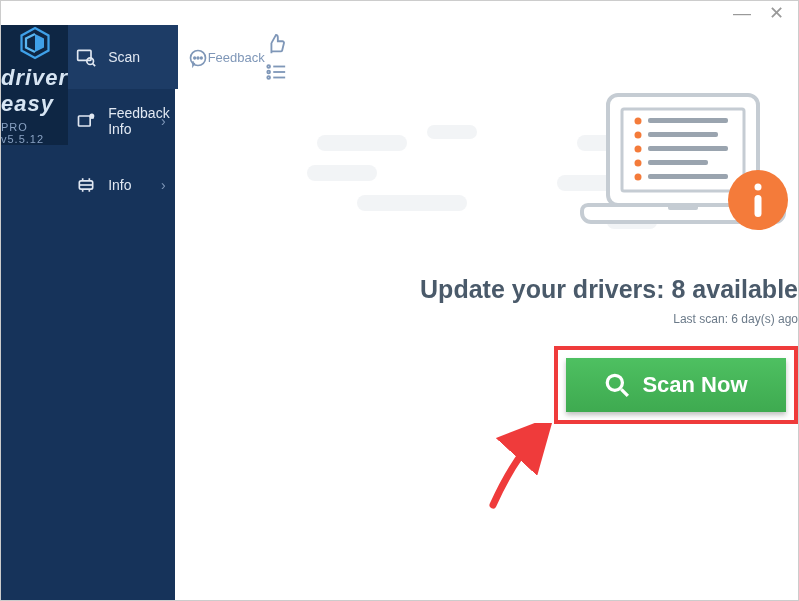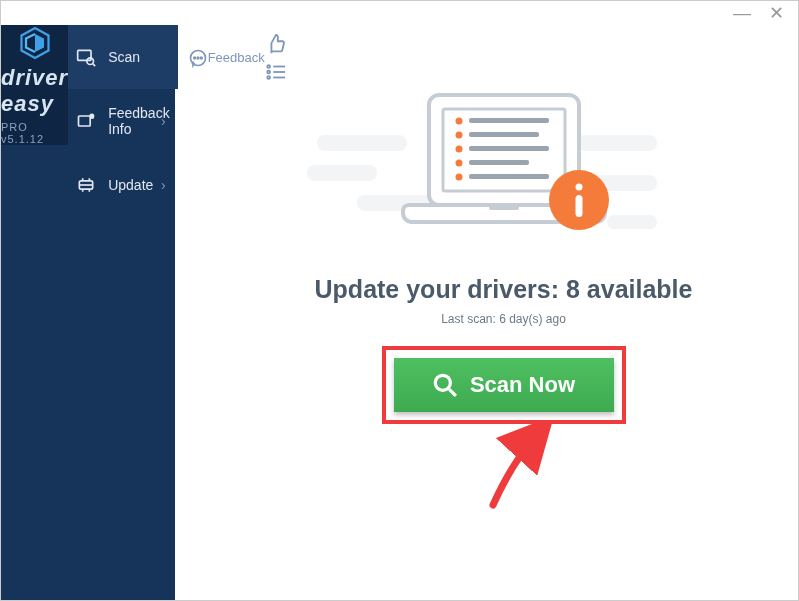--- a/index.html
+++ b/index.html
@@ -15,21 +15,21 @@
   .nav { display: flex; flex-direction: column; }
   .nav-item { height: 64px; padding: 0 8px; display: flex; align-items: center; gap: 12px; cursor: pointer; color: #e1e8f2; font-size: 14px; position: relative; }
   .nav-item.active { background: #1d3c66; }
   .nav-item .chev { position: absolute; right: 12px; color: #7f97b8; font-size: 14px; }
   .nav-item .icon { width: 20px; height: 20px; display: inline-flex; align-items: center; justify-content: center; }
   .spacer { flex: 1; }
   .footer { height: 64px; border-top: 1px solid rgba(255,255,255,0.08); display: flex; align-items: center; padding: 0 10px; gap: 0; color: #7f97b8; font-size: 13px; }
   .footer .right-icons { margin-left: auto; display: flex; flex-direction: column; gap: 6px; align-items: flex-end; }
   .footer .thumbs { width: 22px; height: 22px; }
   .footer .menu { width: 22px; height: 22px; }
-  .content { flex: 1; position: relative; display: flex; flex-direction: column; align-items: center; padding-top: 60px; padding-left: 34px; }
+  .content { flex: 1; position: relative; display: flex; flex-direction: column; align-items: flex-end; padding-top: 60px; padding-left: 34px; }
   .clouds { position: absolute; top: 100px; left: 50%; transform: translateX(-50%); width: 360px; height: 140px; z-index: 0; }
   .illus { position: relative; z-index: 1; }
   .title { font-size: 25px; font-weight: 700; color: #4a5a6a; margin-top: 20px; }
   .subtitle { font-size: 12px; color: #6b7a89; margin-top: 8px; }
   .highlight-box { margin-top: 20px; border: 4px solid #ef3b3b; padding: 8px; }
   .scan-btn { width: 220px; height: 54px; background: linear-gradient(#4ec061,#3eaa50); border: none; color: #fff; font-size: 22px; font-weight: 700; display: flex; align-items: center; justify-content: center; gap: 12px; cursor: pointer; box-shadow: 0 3px 5px rgba(0,0,0,0.25); }
   .arrow { position: absolute; left: 310px; top: 398px; z-index: 2; }
 </style>
 </head>
 <body>
@@ -41,21 +41,21 @@
 
 <div class="main">
   <div class="sidebar">
     <div class="brand">
       <svg class="logo" viewBox="0 0 48 48">
         <polygon points="24,4 42,14 42,34 24,44 6,34 6,14" fill="none" stroke="#3fa0e8" stroke-width="3"></polygon>
         <path d="M24 12 L36 18 L36 30 L24 36 Z" fill="#3fa0e8"></path>
         <path d="M24 12 L12 18 L12 30 L24 36" fill="none" stroke="#5bb5f0" stroke-width="3"></path>
       </svg>
       <div class="name">driver easy</div>
-      <div class="ver">PRO v5.1.12</div>
+      <div class="ver">PRO v5.5.12</div>
     </div>
 
     <div class="nav">
       <div class="nav-item active">
         <span class="icon">
           <svg width="20" height="20" viewBox="0 0 24 24" fill="none" stroke="#e1e8f2" stroke-width="2">
               <rect x="2" y="4" width="16" height="12" rx="1"></rect>
               <circle cx="17" cy="17" r="4"></circle>
               <line x1="20" y1="20" x2="23" y2="23"></line>
             </svg>
@@ -74,21 +74,21 @@
         <span class="chev">›</span>
       </div>
       <div class="nav-item">
         <span class="icon">
           <svg width="20" height="20" viewBox="0 0 24 24" fill="none" stroke="#e1e8f2" stroke-width="2">
               <rect x="4" y="7" width="16" height="10" rx="2"></rect>
               <line x1="4" y1="12" x2="20" y2="12"></line>
               <path d="M8 4v3M16 4v3M8 17v3M16 17v3"></path>
             </svg>
         </span>
-        <span>Update</span>
+        <span>Info</span>
         <span class="chev">›</span>
       </div>
     </div>
 
     <div class="spacer"></div>
 
     <div class="footer">
       <svg width="20" height="20" viewBox="0 0 24 24" fill="none" stroke="#7f97b8" stroke-width="2">
           <circle cx="12" cy="12" r="9"></circle>
           <path d="M8 18l-2 3v-5"></path>

